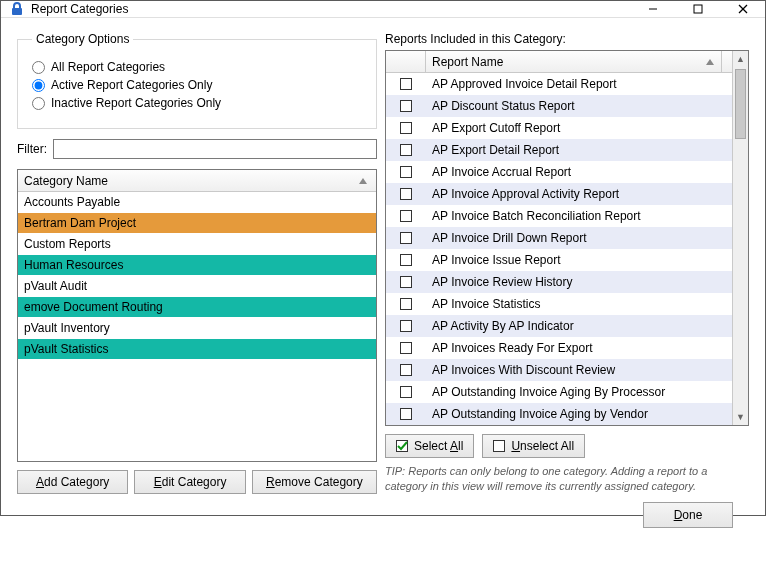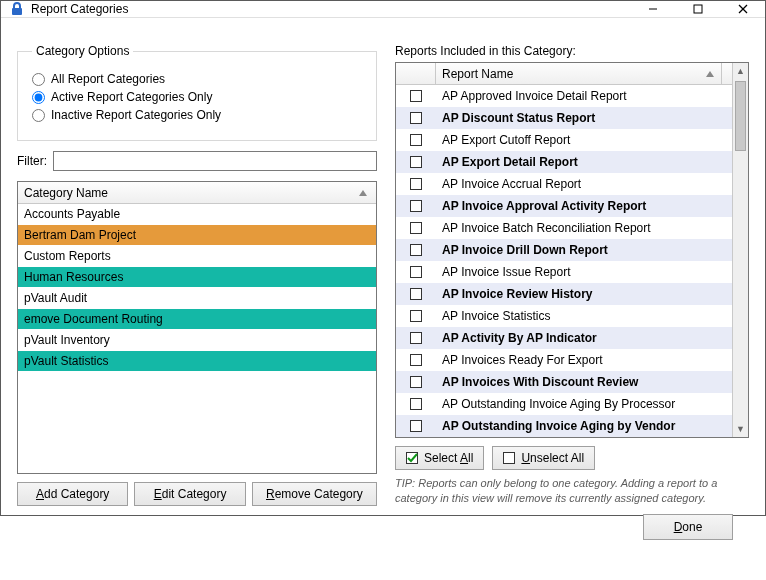--- a/index.html
+++ b/index.html
@@ -12,21 +12,21 @@
     width:766px; height:580px;
     overflow:hidden;
   }
   .window { width:766px; height:516px; border:1px solid #5a5a5a; background:#fff; display:flex; flex-direction:column;}
   .titlebar { height:30px; display:flex; align-items:center; padding:0 0 0 8px; border-bottom:1px solid #e0e0e0;}
   .titlebar .icon { width:16px; height:16px; margin-right:6px; }
   .titlebar .title { flex:1; font-size:12px; }
   .sysbtns { display:flex; height:100%; }
   .sysbtn { width:45px; display:flex; align-items:center; justify-content:center; font-size:13px; cursor:default;}
   .client { flex:1; padding:14px 16px 10px 16px; display:flex; flex-direction:column; }
-  .cols { display:flex; flex:1; gap:18px; min-height:0;margin-top:12px;}
+  .cols { display:flex; flex:1; gap:8px; min-height:0;}
   .leftcol { width:360px; display:flex; flex-direction:column; }
   .rightcol { flex:1; display:flex; flex-direction:column; }
   fieldset.groupbox { border:1px solid #d8d8d8; padding:10px 14px 14px 14px; margin:0 0 10px 0;}
   fieldset.groupbox legend { font-size:12px; padding:0 4px; }
   .radio-row { display:flex; align-items:center; gap:6px; margin:4px 0;}
   .radio-row input[type=radio]{ margin:0; width:13px; height:13px;}
   .filter-row{ display:flex; align-items:center; gap:6px; margin-bottom:10px;}
   .filter-row input[type=text]{ flex:1; height:20px; border:1px solid #7a7a7a; padding:0 4px; font:inherit;}
   .cat-grid { border:1px solid #777; flex:1; display:flex; flex-direction:column; min-height:0;}
   .cat-header { height:22px; border-bottom:1px solid #c9c9c9; display:flex; align-items:center; padding:0 6px 0 6px; position:relative; background:linear-gradient(#fdfdfd,#efefef); font-size:12px;}
@@ -41,21 +41,21 @@
   .right-label { margin-bottom:4px; }
   .reports-frame { border:1px solid #777; flex:1; display:flex; min-height:0;}
   .reports-inner { flex:1; display:flex; flex-direction:column; min-width:0;}
   .rep-header { height:22px; display:flex; align-items:stretch; background:linear-gradient(#fdfdfd,#efefef); border-bottom:1px solid #c9c9c9;}
   .rep-h-cell { display:flex; align-items:center; justify-content:center; border-right:1px solid #c9c9c9;}
   .rep-h-check { width:40px;}
   .rep-h-name { flex:1; padding:0 6px; justify-content:flex-start; position:relative;}
   .rep-h-gap { width:10px; border-right:none;}
   .rep-body { flex:1; overflow:hidden; background:#fff;}
   .rep-row { height:22px; display:flex; align-items:center;}
-  .rep-row.alt { background:#E8EBF7;font-weight:bold;}
+  .rep-row.alt { background:#E8EBF7;}
   .rep-cell-check { width:40px; display:flex; align-items:center; justify-content:center;}
   .chk { width:12px; height:12px; border:1px solid #333; background:#fff;}
   .rep-cell-name { flex:1; padding-left:6px; white-space:nowrap; overflow:hidden; text-overflow:ellipsis;}
   .rep-scroll { width:16px; background:#efefef; border-left:1px solid #c9c9c9; position:relative;}
   .rep-scroll .up, .rep-scroll .down { height:16px; display:flex; align-items:center; justify-content:center; color:#666; font-size:9px;}
   .rep-scroll .thumb { position:absolute; left:2px; right:2px; top:18px; height:70px; background:#c9c9c9; border:1px solid #a8a8a8;}
   .sel-row { margin-top:8px; display:flex; gap:8px;}
   .selbtn { height:24px; border:1px solid #9f9f9f; background:linear-gradient(#f5f5f5,#e6e6e6); display:inline-flex; align-items:center; gap:6px; padding:0 10px; font:inherit;}
   .selbtn .chk { width:12px; height:12px;}
   .tip { margin-top:6px; font-style:italic; color:#5c5c5c; font-size:11px; line-height:1.35;}

